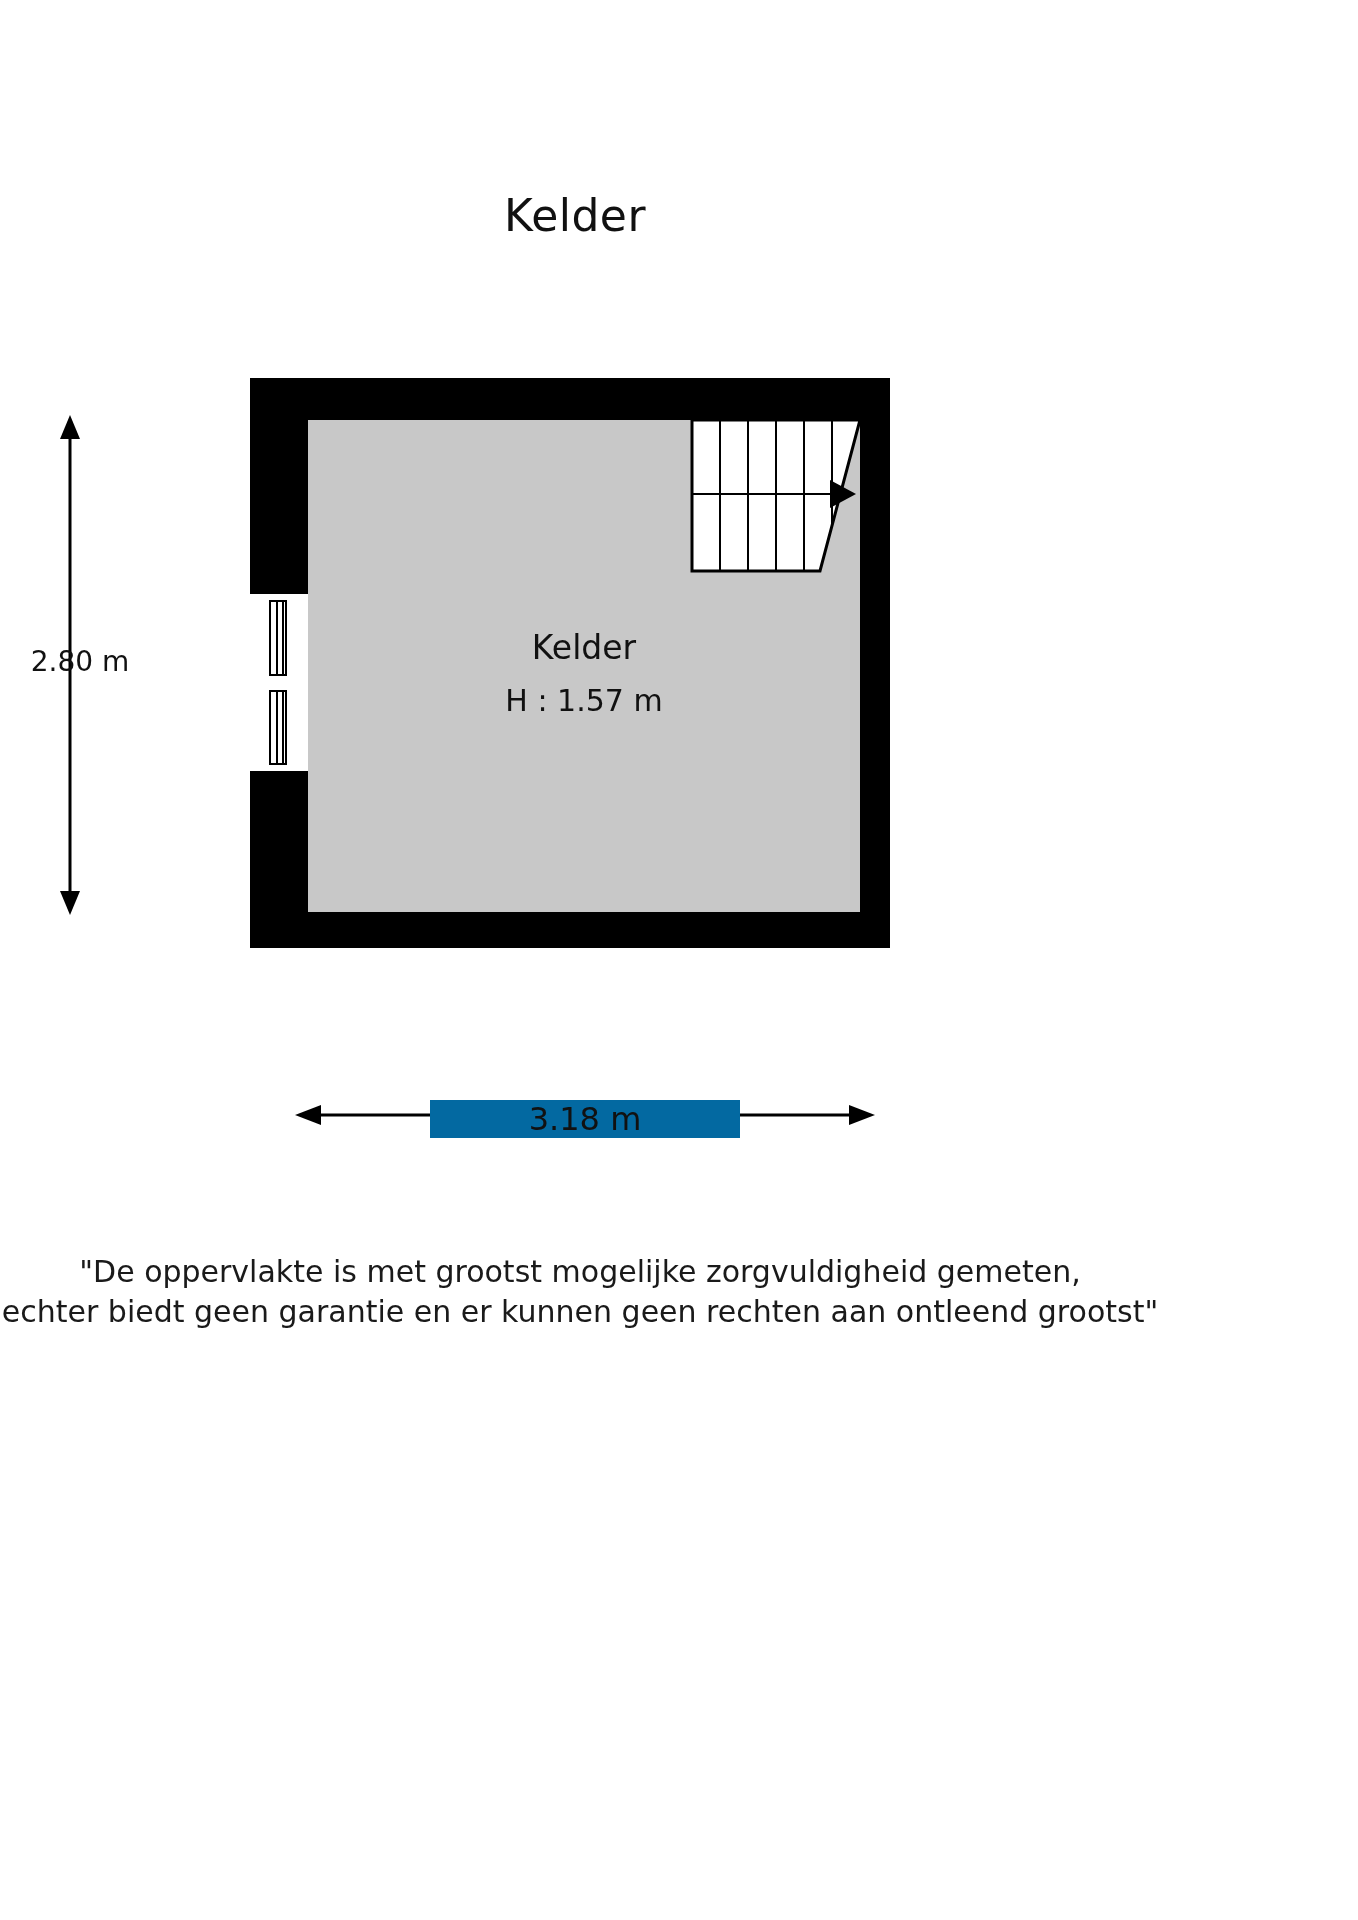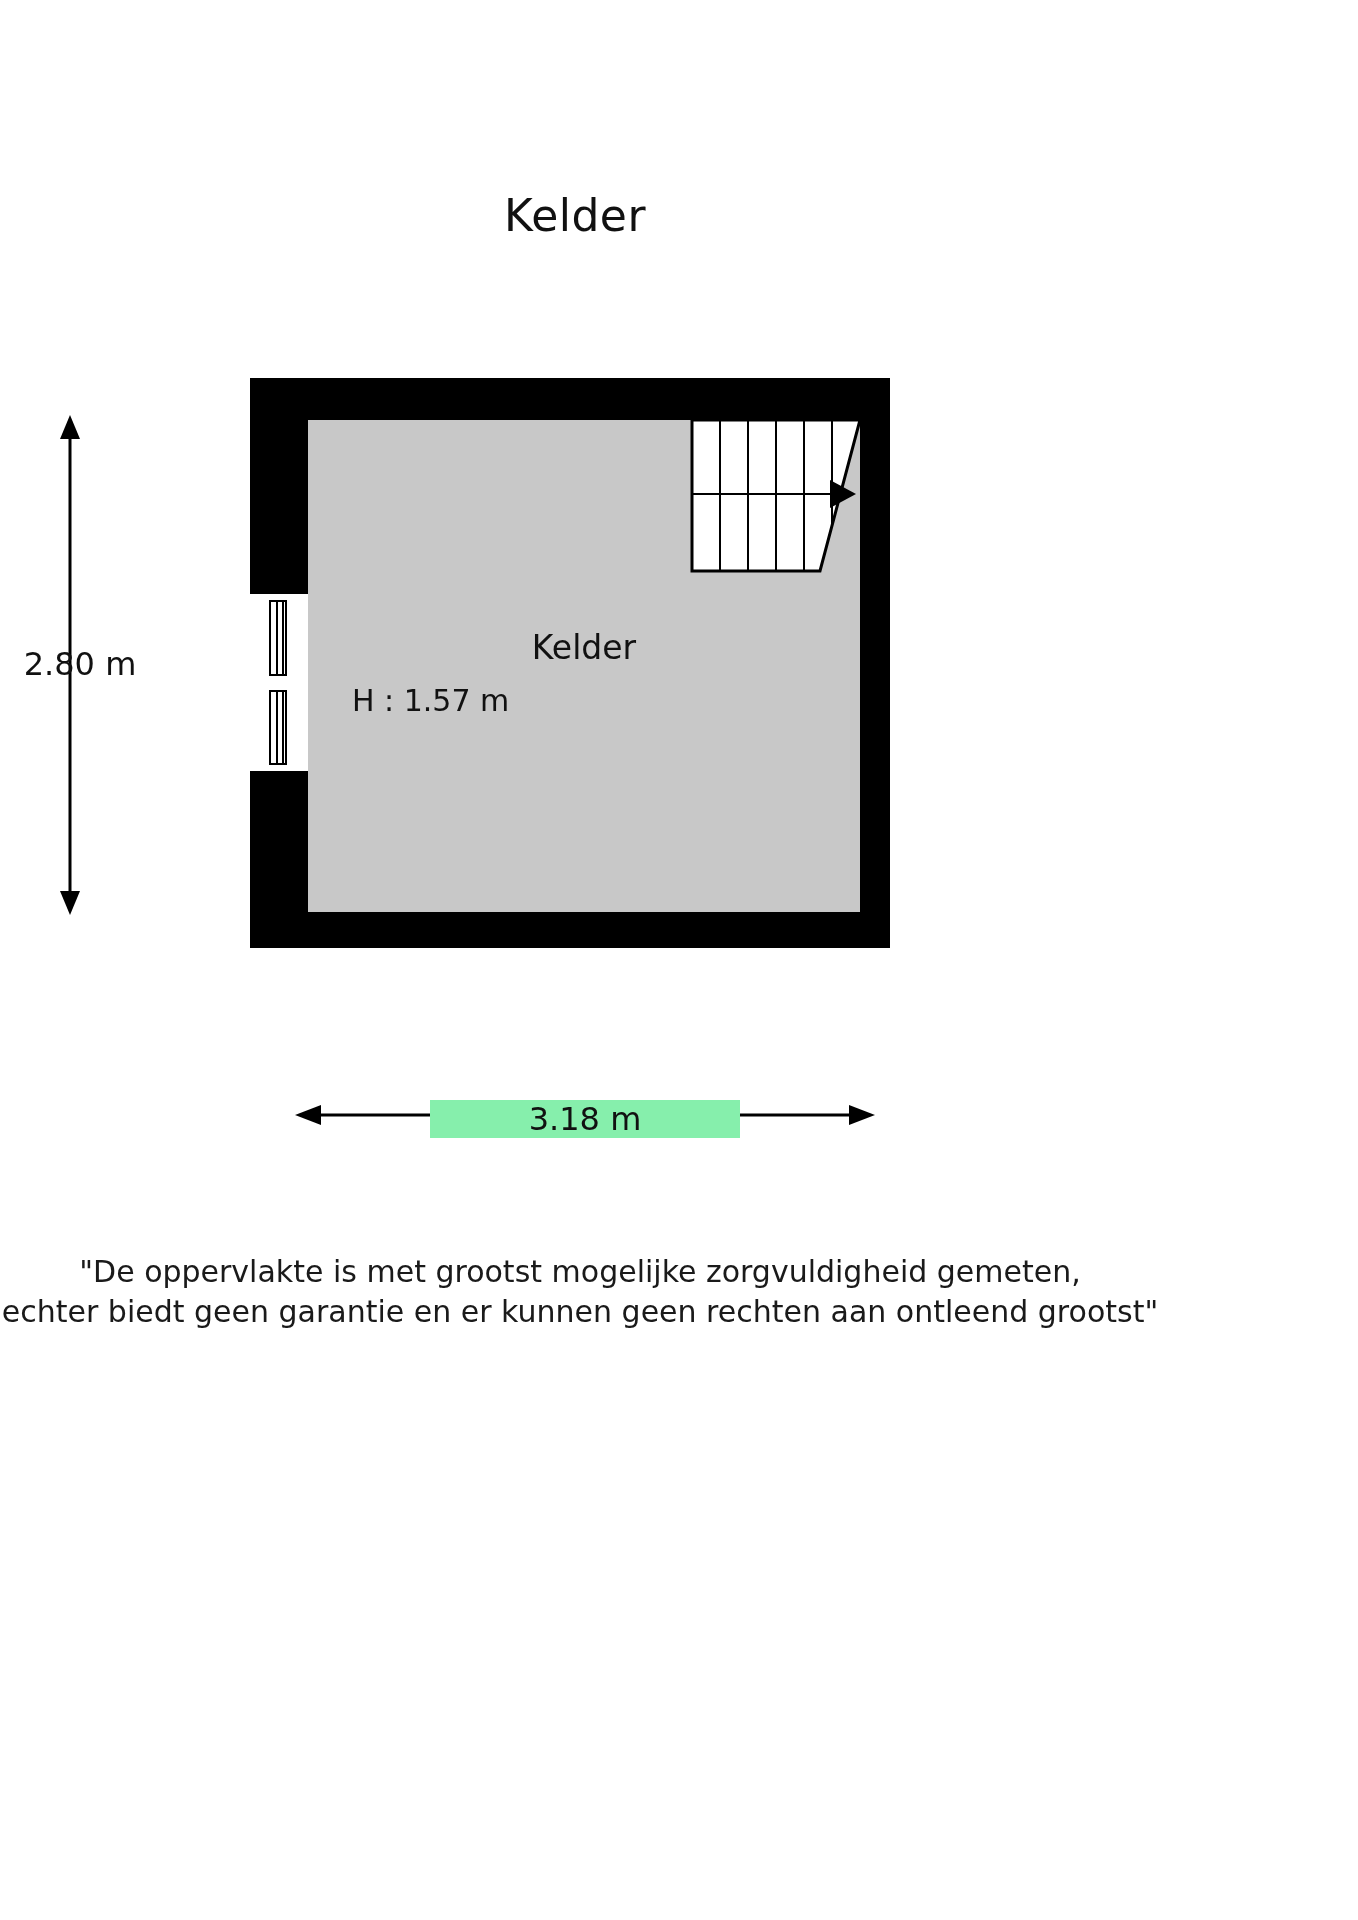--- a/index.html
+++ b/index.html
@@ -116,58 +116,57 @@
     width: 552px;
     text-align: center;
     font-size: 33px;
     color: #111111;
   }
   .room-height {
     position: absolute;
     left: 58px;
     top: 305px;
     width: 552px;
-    text-align: left;
+    text-align: center;
     font-size: 30px;
     color: #111111;
-    margin-left: 44px;
   }
 
   
   .dim-vertical {
     position: absolute;
     left: 40px;
     top: 415px;
     width: 70px;
     height: 500px;
   }
   .dim-vertical-label {
     position: absolute;
     left: 10px;
     top: 645px;
     width: 140px;
     text-align: center;
-    font-size: 32px;
+    font-size: 28px;
     color: #111111;
   }
   .dim-horizontal {
     position: absolute;
     left: 295px;
     top: 1090px;
     width: 580px;
     height: 50px;
   }
   .dim-horizontal-label {
     position: absolute;
     left: 430px;
     top: 1100px;
     width: 310px;
     text-align: center;
     font-size: 32px;
-    background: #86efac;
+    background: #0369a1;
     color: #111111;
   }
 
   
   .disclaimer {
     position: absolute;
     left: 0;
     top: 1252px;
     width: 1160px;
     text-align: center;

